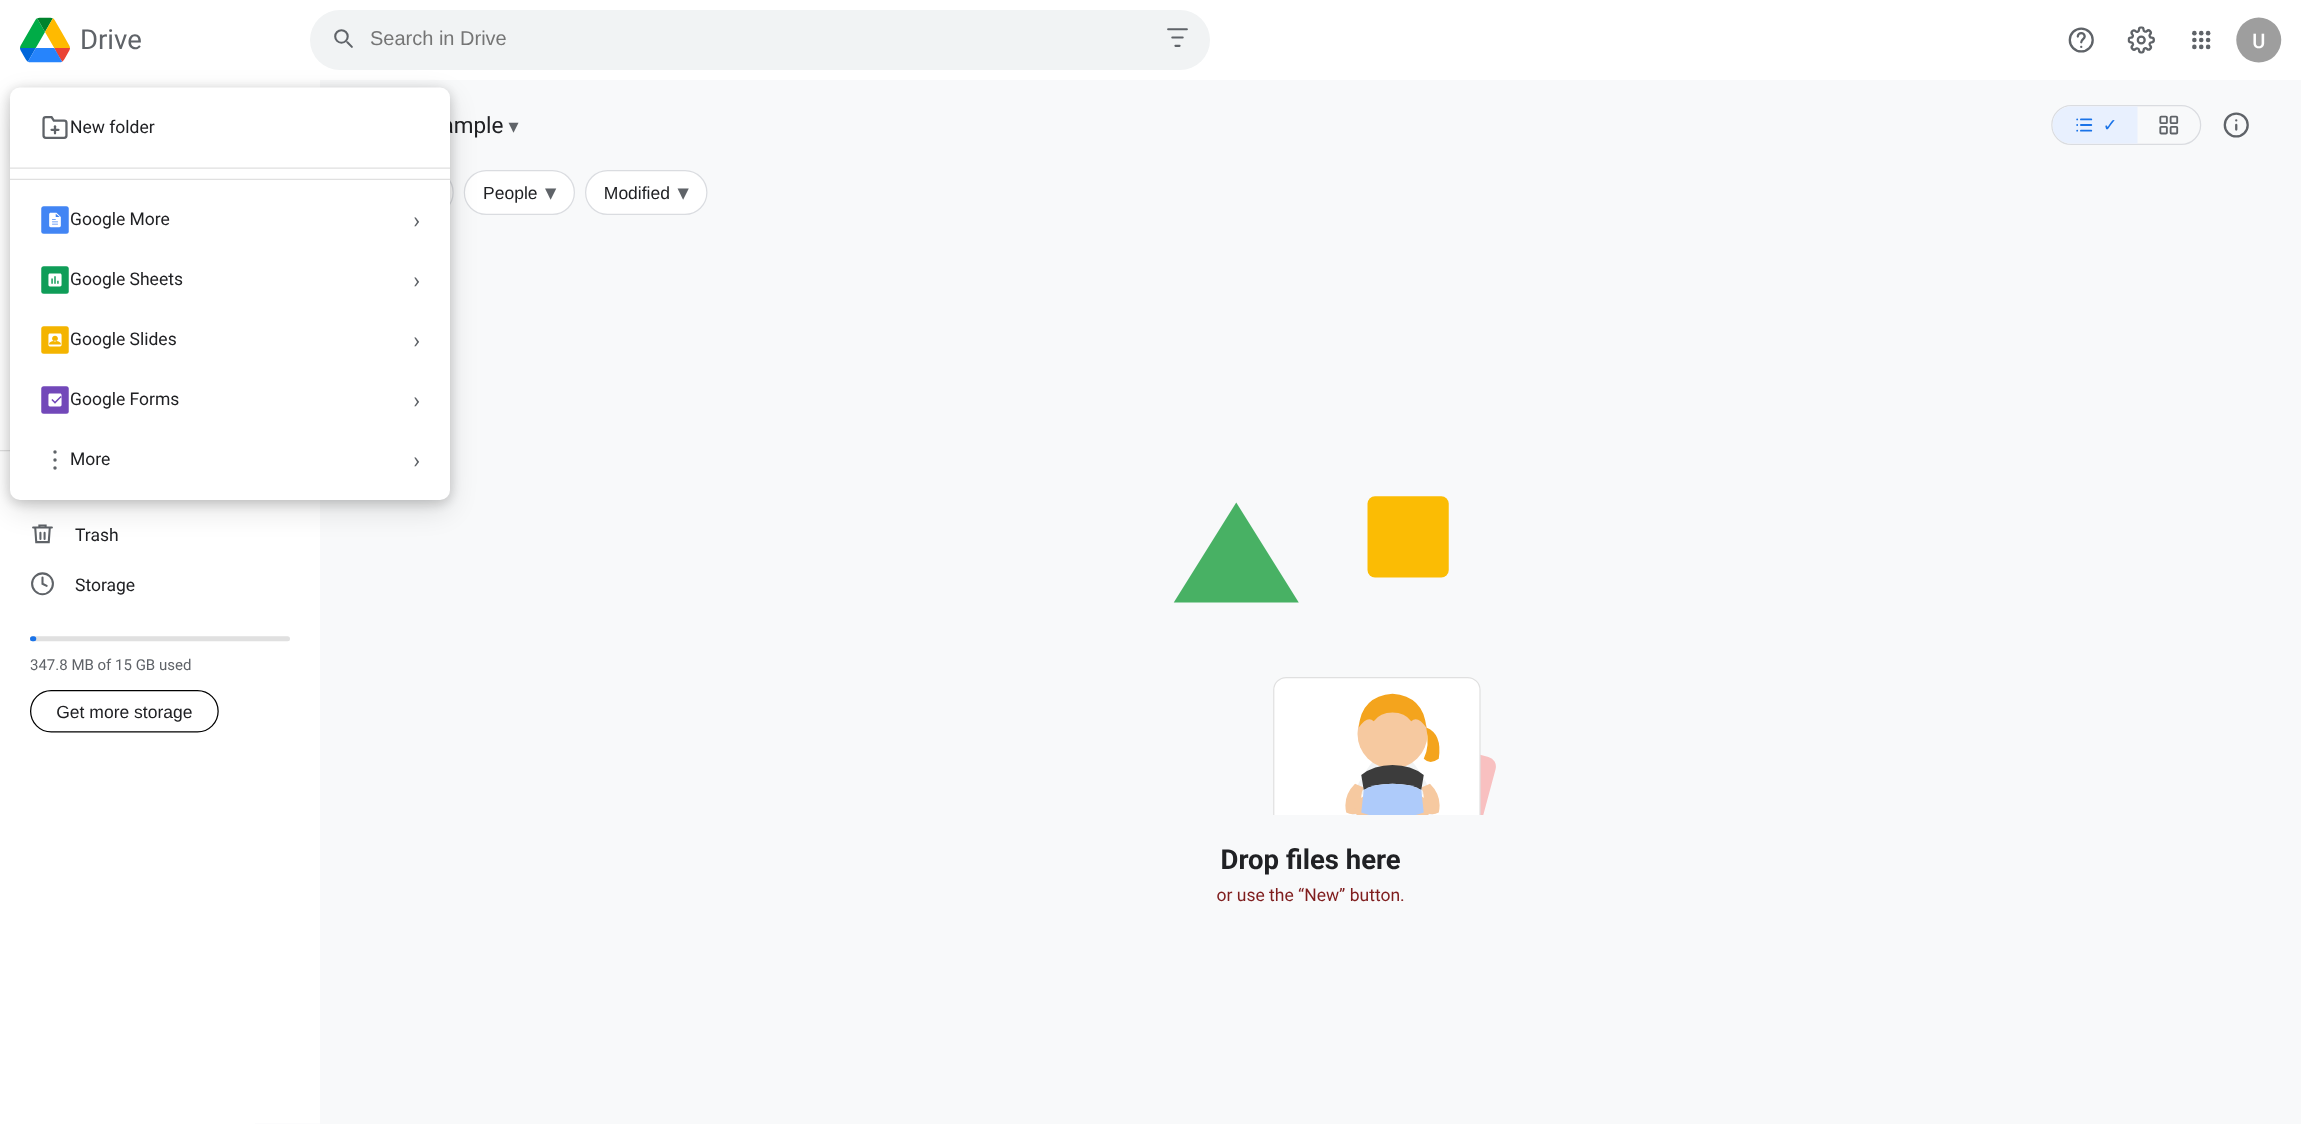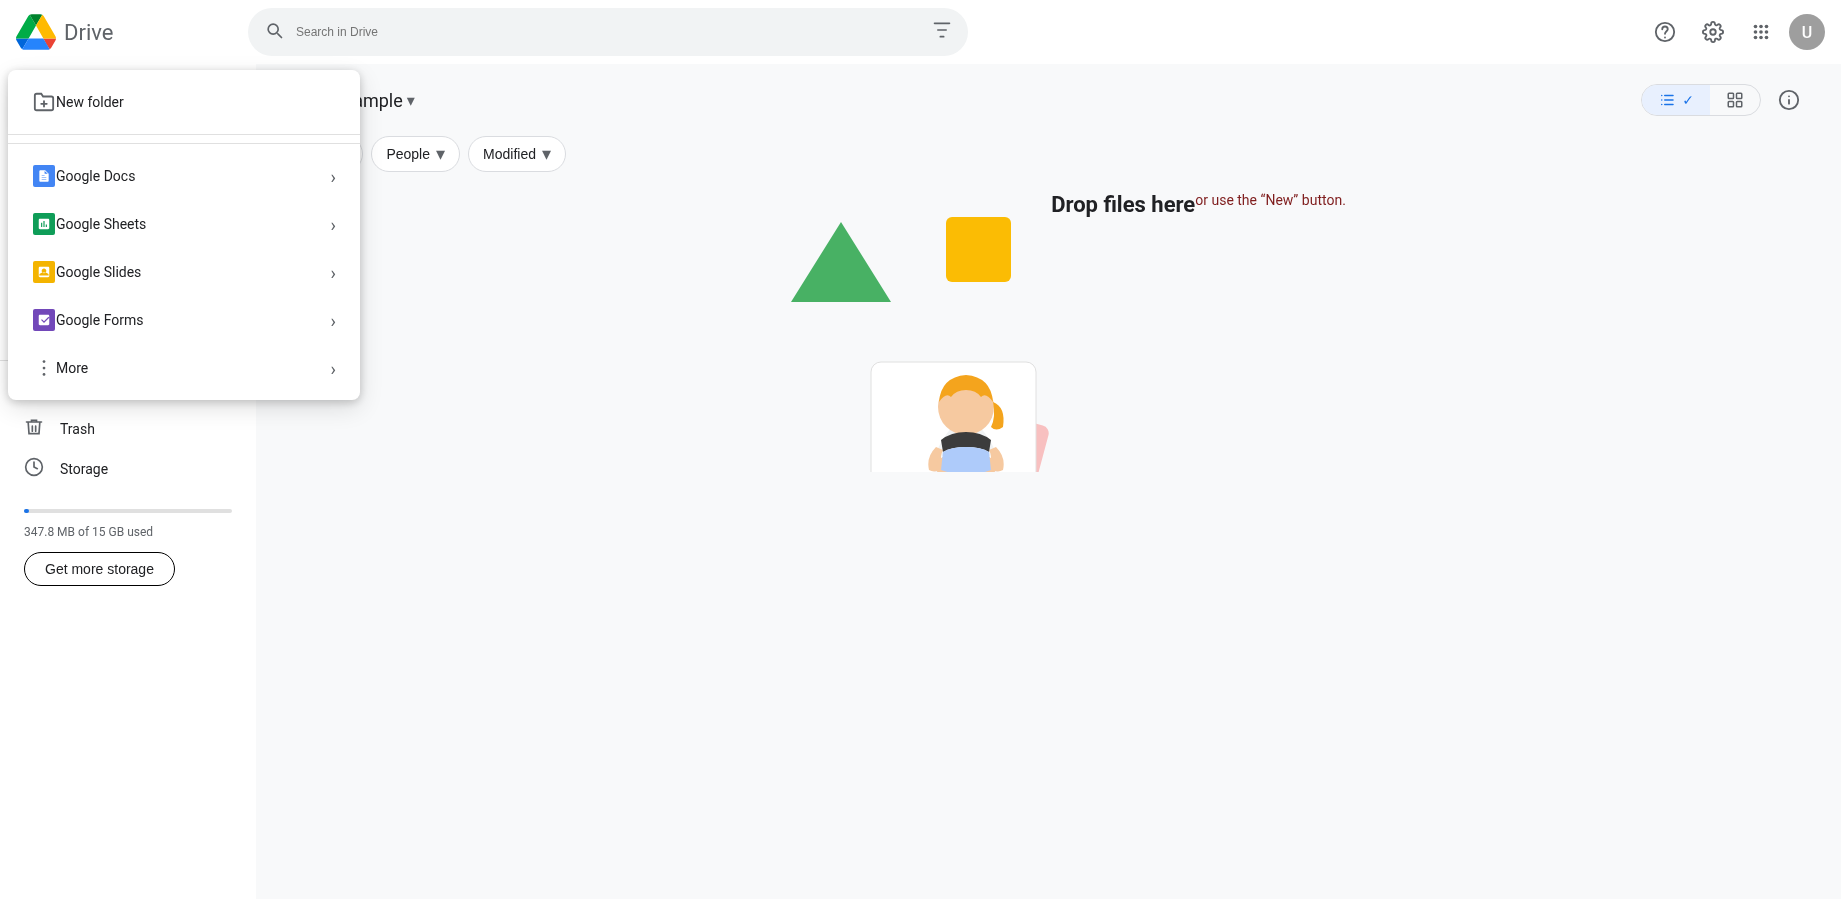--- a/index.html
+++ b/index.html
@@ -39,21 +39,21 @@
       background: #f1f3f4;
       border-radius: 24px;
       display: flex;
       align-items: center;
       padding: 0 16px;
       gap: 12px;
     }
     .search-bar input {
       border: none;
       background: transparent;
-      font-size: 12px;
+      font-size: 16px;
       color: #202124;
       outline: none;
       flex: 1;
     }
     .search-icon-wrap { color: #5f6368; font-size: 20px; }
     .search-filter-icon { color: #5f6368; font-size: 20px; cursor: pointer; }
     .header-right {
       margin-left: auto;
       display: flex;
       align-items: center;
@@ -214,40 +214,41 @@
     }
     .view-btn.active {
       background: #e8f0fe;
       color: #1a73e8;
     }
 
     
     .filter-bar {
       display: flex;
       gap: 8px;
-      margin-bottom: 20px;
+      margin-bottom: 35px;
     }
     .filter-chip {
       display: flex;
       align-items: center;
       gap: 6px;
       padding: 6px 14px;
       border: 1px solid #dadce0;
       border-radius: 20px;
       font-size: 14px;
       color: #202124;
       cursor: pointer;
       background: #fff;
     }
     .filter-chip .arrow { font-size: 18px; color: #5f6368; }
 
     
     .empty-state {
       display: flex;
-      flex-direction: row;
+      flex-direction: column;
+      align-items: center;
       justify-content: center;
       height: calc(100% - 120px);
     }
     .empty-illustration {
       width: 300px;
       height: 280px;
       position: relative;
       margin-bottom: 24px;
     }
 
@@ -571,21 +572,21 @@
   <div class="menu-divider"></div>
 
   <div class="menu-item">
     <span class="item-icon">
       <div class="google-docs-icon">
         <svg width="14" height="14" viewBox="0 0 24 24" fill="white">
             <path d="M14 2H6c-1.1 0-2 .9-2 2v16c0 1.1.9 2 2 2h12c1.1 0 2-.9 2-2V8l-6-6zm-1 1.5L18.5 8H13V3.5zM8 17h8v1H8v-1zm0-3h8v1H8v-1zm0-3h5v1H8v-1z"></path>
           </svg>
       </div>
     </span>
-    <span class="item-label">Google Docs</span>
+    <span class="item-label">Google More</span>
     <span class="item-arrow">›</span>
   </div>
 
   <div class="menu-item">
     <span class="item-icon">
       <div class="google-sheets-icon">
         <svg width="14" height="14" viewBox="0 0 24 24" fill="white">
             <path d="M19 3H5c-1.1 0-2 .9-2 2v14c0 1.1.9 2 2 2h14c1.1 0 2-.9 2-2V5c0-1.1-.9-2-2-2zM9 17H7v-7h2v7zm4 0h-2V7h2v10zm4 0h-2v-4h2v4z"></path>
           </svg>
       </div>

